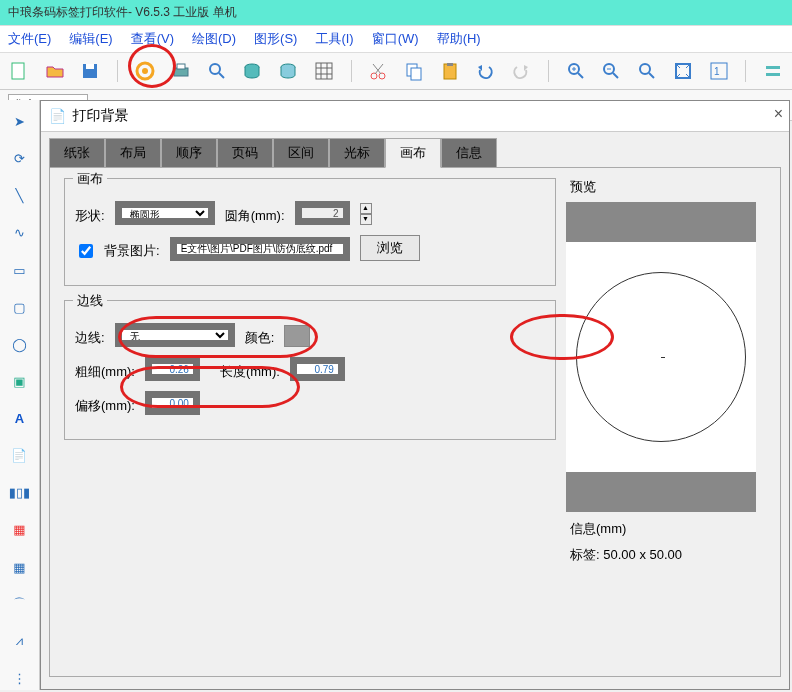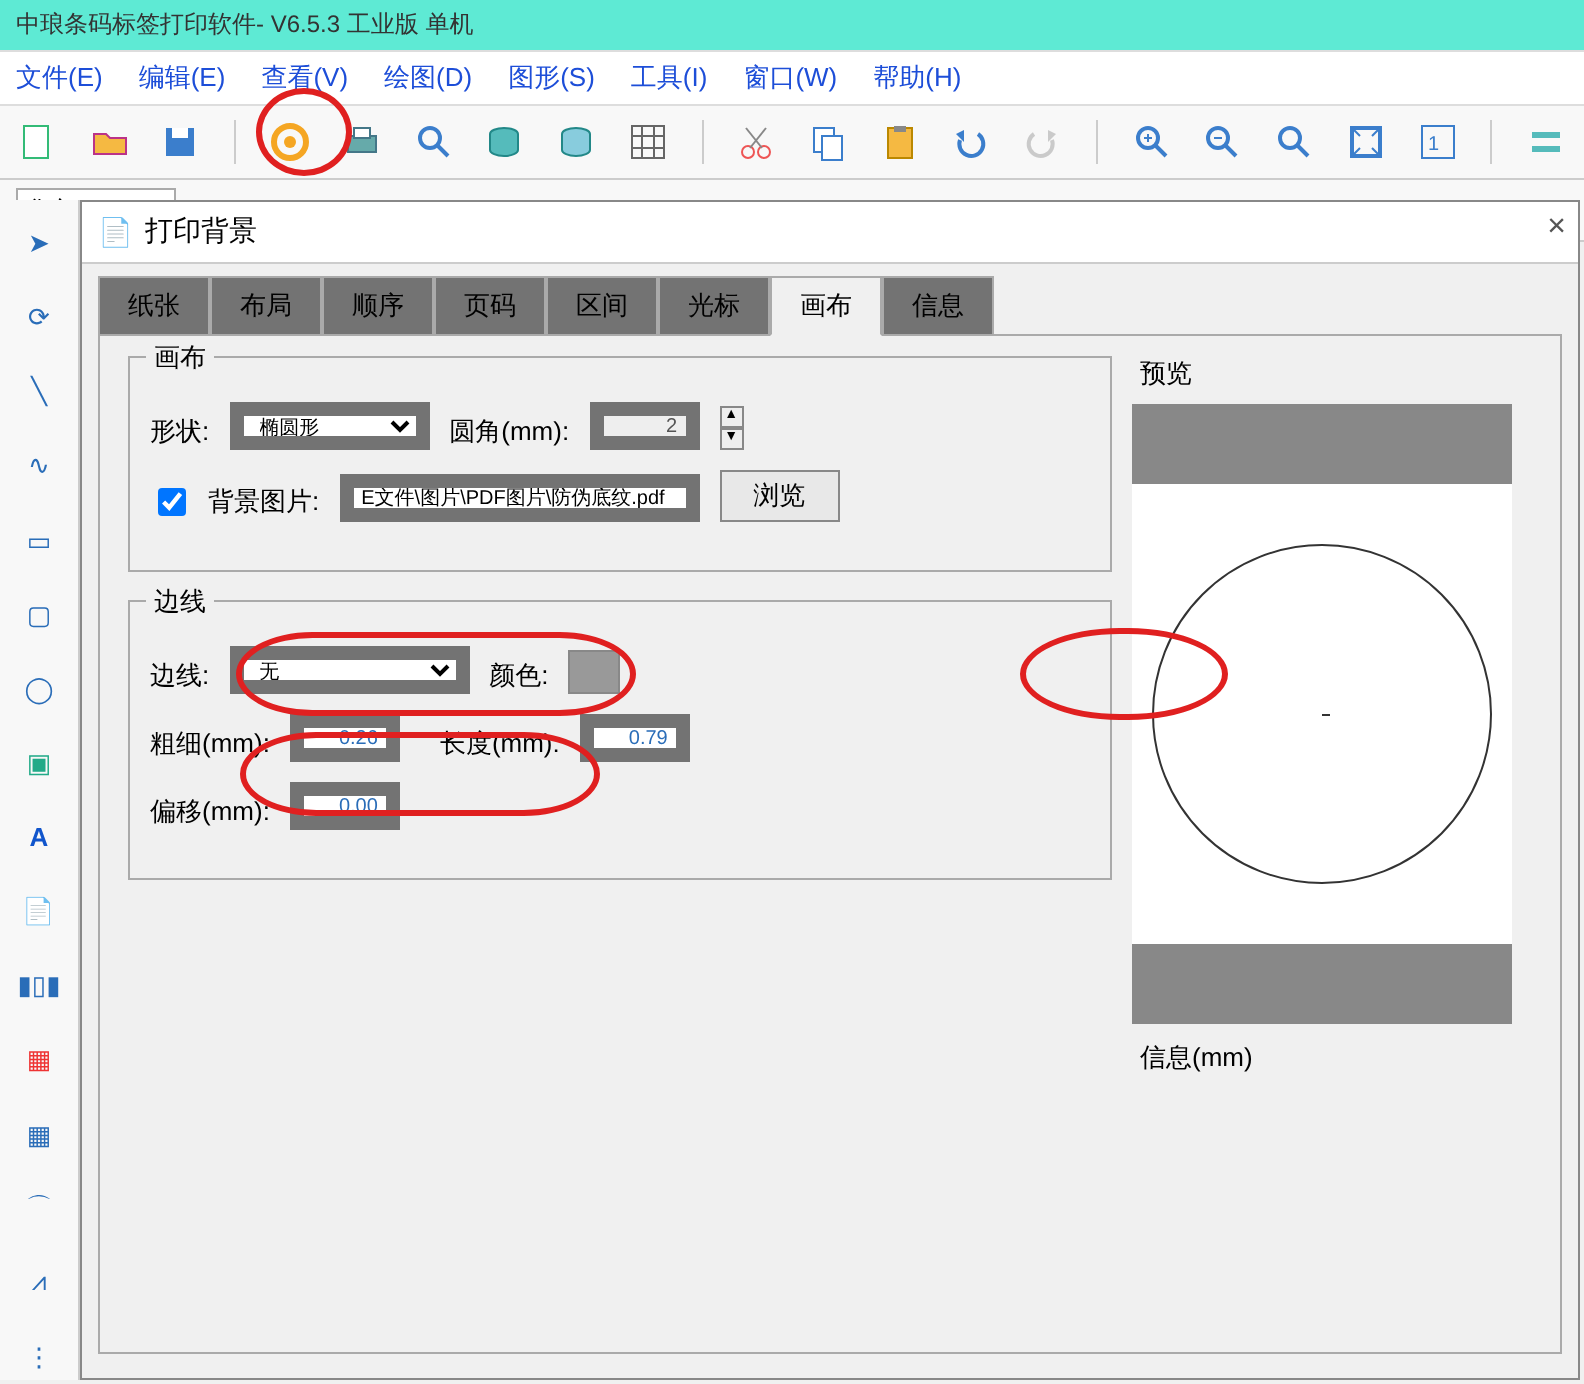--- a/index.html
+++ b/index.html
@@ -450,20 +450,24 @@
 
     <div class="right-panel">
       <div class="preview-label">预览</div>
       <div class="preview-box">
         <div class="preview-inner">
           <div class="preview-circle"></div>
         </div>
       </div>
       <div class="info-box">
         <div class="info-line">信息(mm)</div>
+        <div class="info-line">
+          <span>标签:</span>
+          <span>50.00 x 50.00</span>
+        </div>
       </div>
     </div>
   </div>
 </div>
 
 <div class="red-circle rc1"></div>
 <div class="red-circle rc4"></div>
 <div class="red-circle rc3"></div>
 <div class="red-circle rc2"></div>
 

